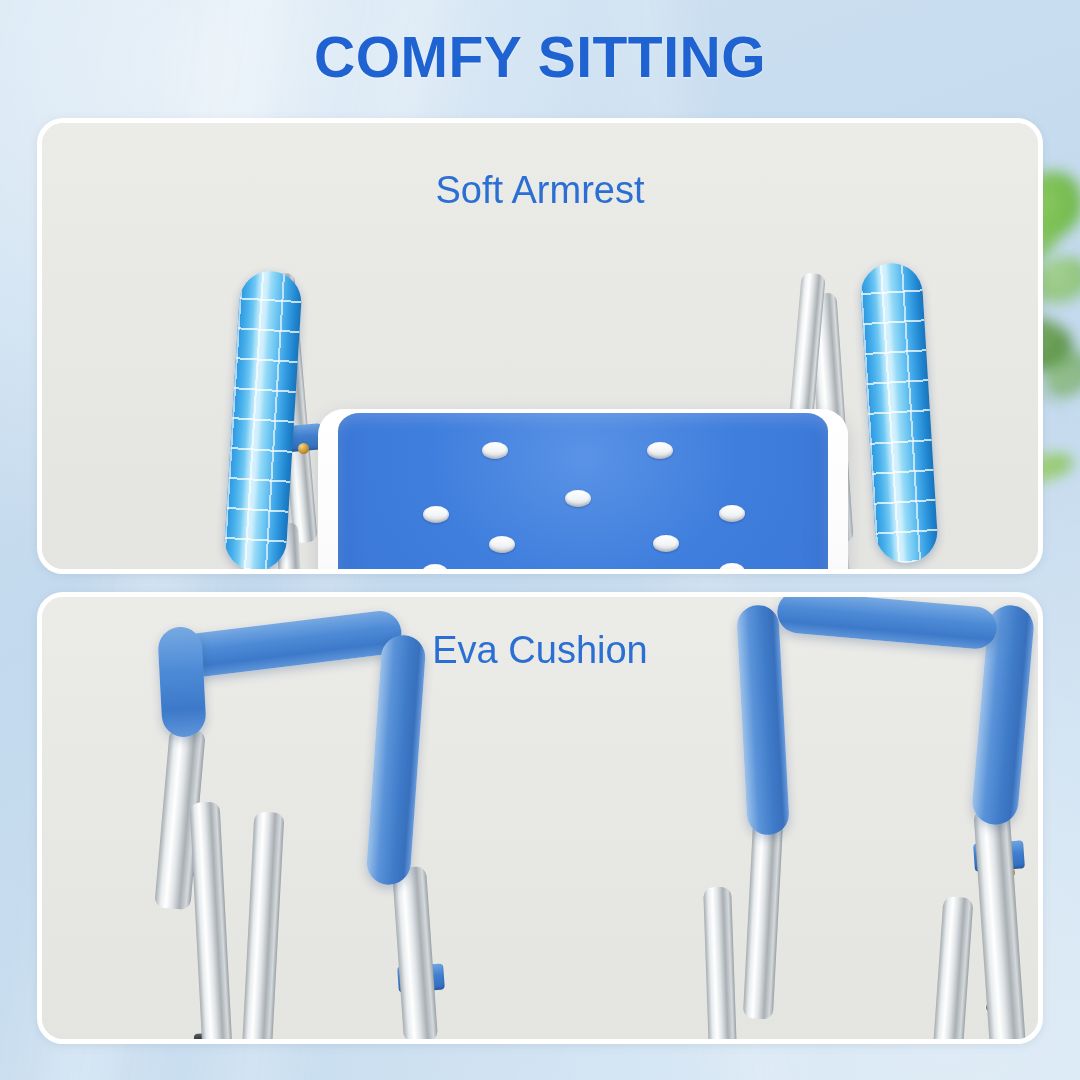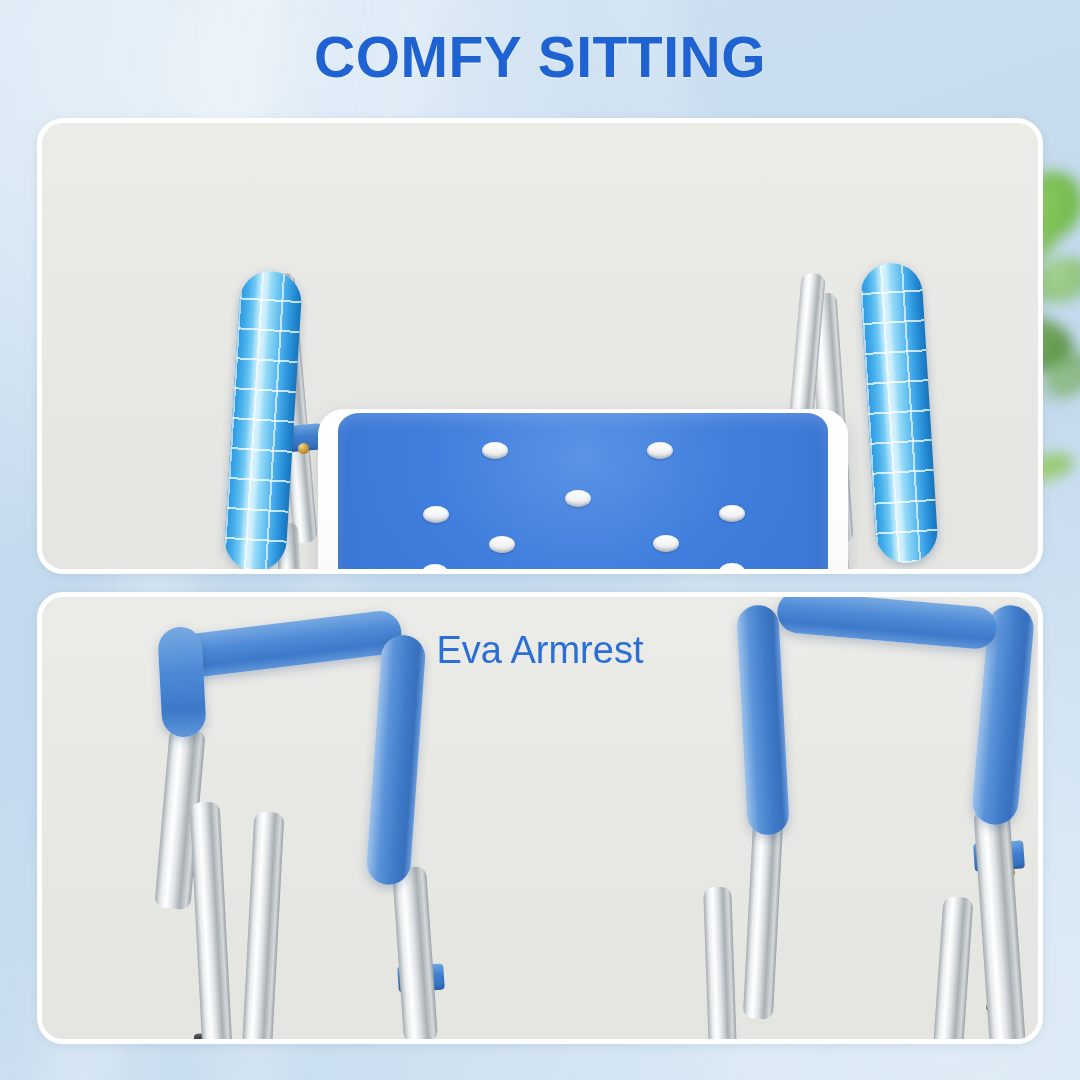--- a/index.html
+++ b/index.html
@@ -248,20 +248,21 @@
     <div class="hole1" style="left:523px; top:367px;"></div>
     <div class="hole1" style="left:381px; top:383px;"></div>
     <div class="hole1" style="left:677px; top:382px;"></div>
     <div class="hole1" style="left:447px; top:413px;"></div>
     <div class="hole1" style="left:611px; top:412px;"></div>
     <div class="hole1" style="left:380px; top:441px;"></div>
     <div class="hole1" style="left:677px; top:440px;"></div>
 
   </div>
 
+  <div class="panel-label">Soft Armrest</div>
 </div>
 
 <div class="panel panel-2">
   <div class="panel-inner"></div>
 
   <div class="p2stage">
 
     <div class="handle">
       <div class="bar" style="left:135px; top:25px; width:225px; height:44px; transform:rotate(-7deg); border-radius:24px;"></div>
       <div class="bar" style="left:118px; top:30px; width:44px; height:110px; border-radius:24px; transform:rotate(-3deg);"></div>
@@ -290,14 +291,14 @@
     <div class="chrome" style="left:940px; top:212px; width:36px; height:250px; transform:rotate(-4deg);"></div>
     <div class="chrome" style="left:896px; top:300px; width:30px; height:160px; transform:rotate(4deg);"></div>
     <div class="ring" style="left:932px; top:245px; width:50px; height:28px; transform:rotate(-4deg);"></div>
     <div class="brass" style="left:962px; top:270px;"></div>
     <div class="adj-hole" style="left:946px; top:378px;"></div>
     <div class="adj-hole" style="left:944px; top:406px;"></div>
     <div class="foot" style="left:938px; top:444px; transform:rotate(4deg);"></div>
 
   </div>
 
-  <div class="panel-label">Eva Armrest</div>
+  <div class="panel-label">Eva Cushion</div>
 </div>
 
 </body></html>

